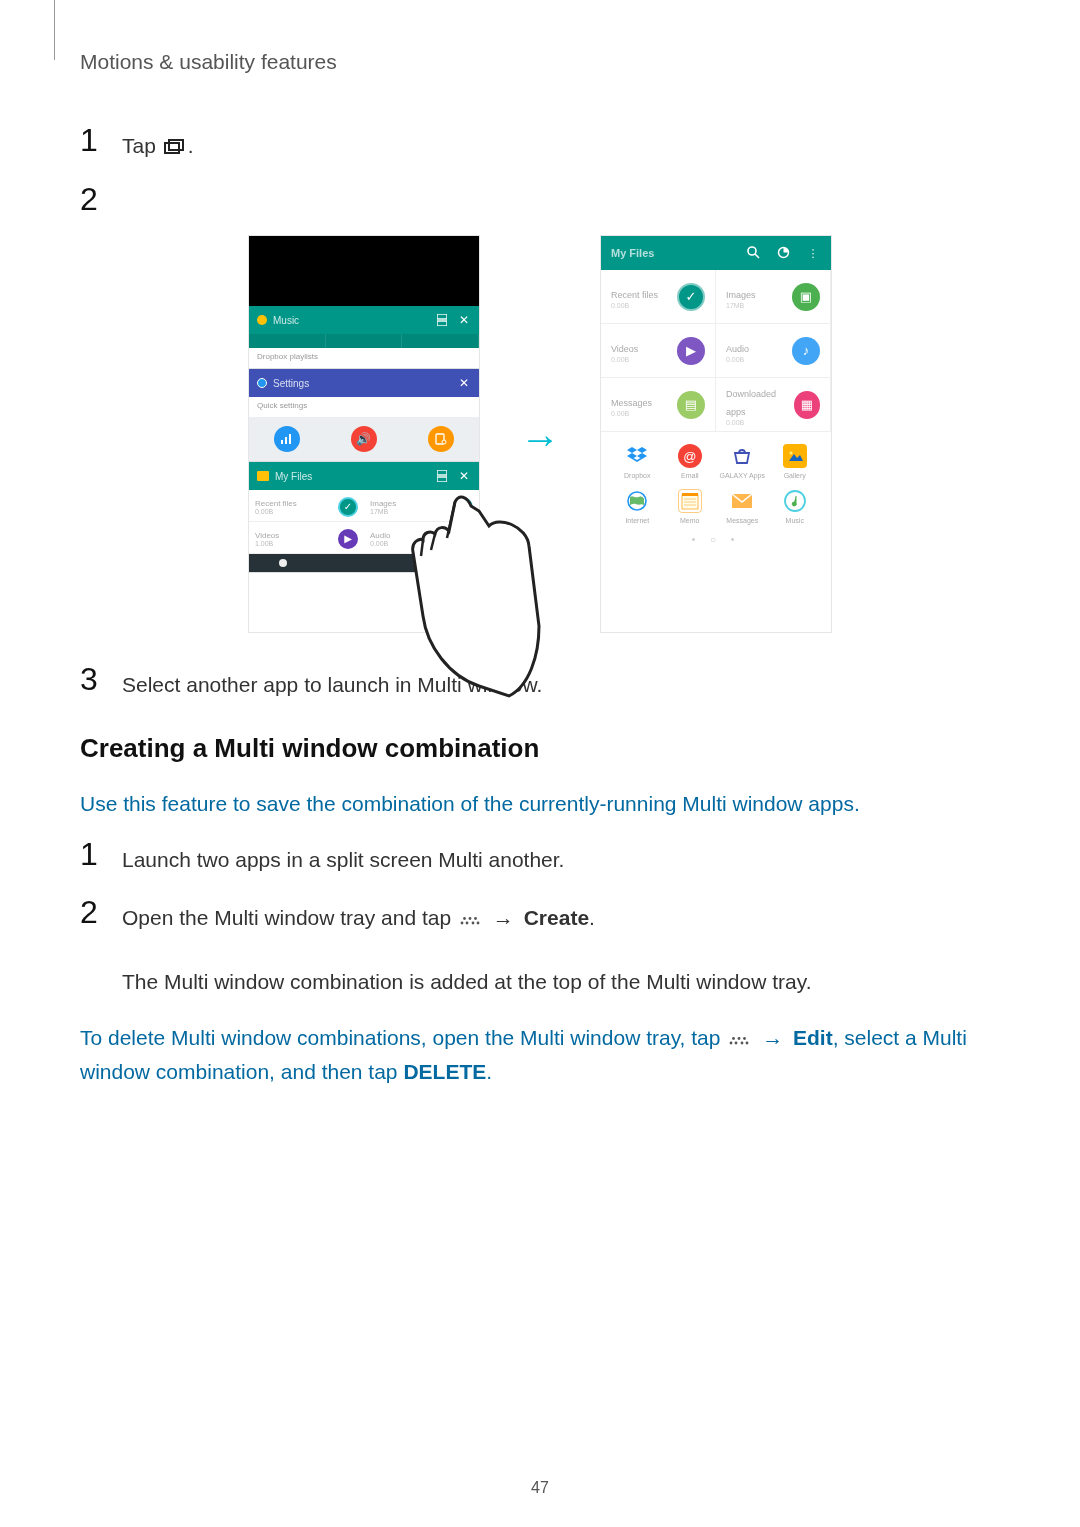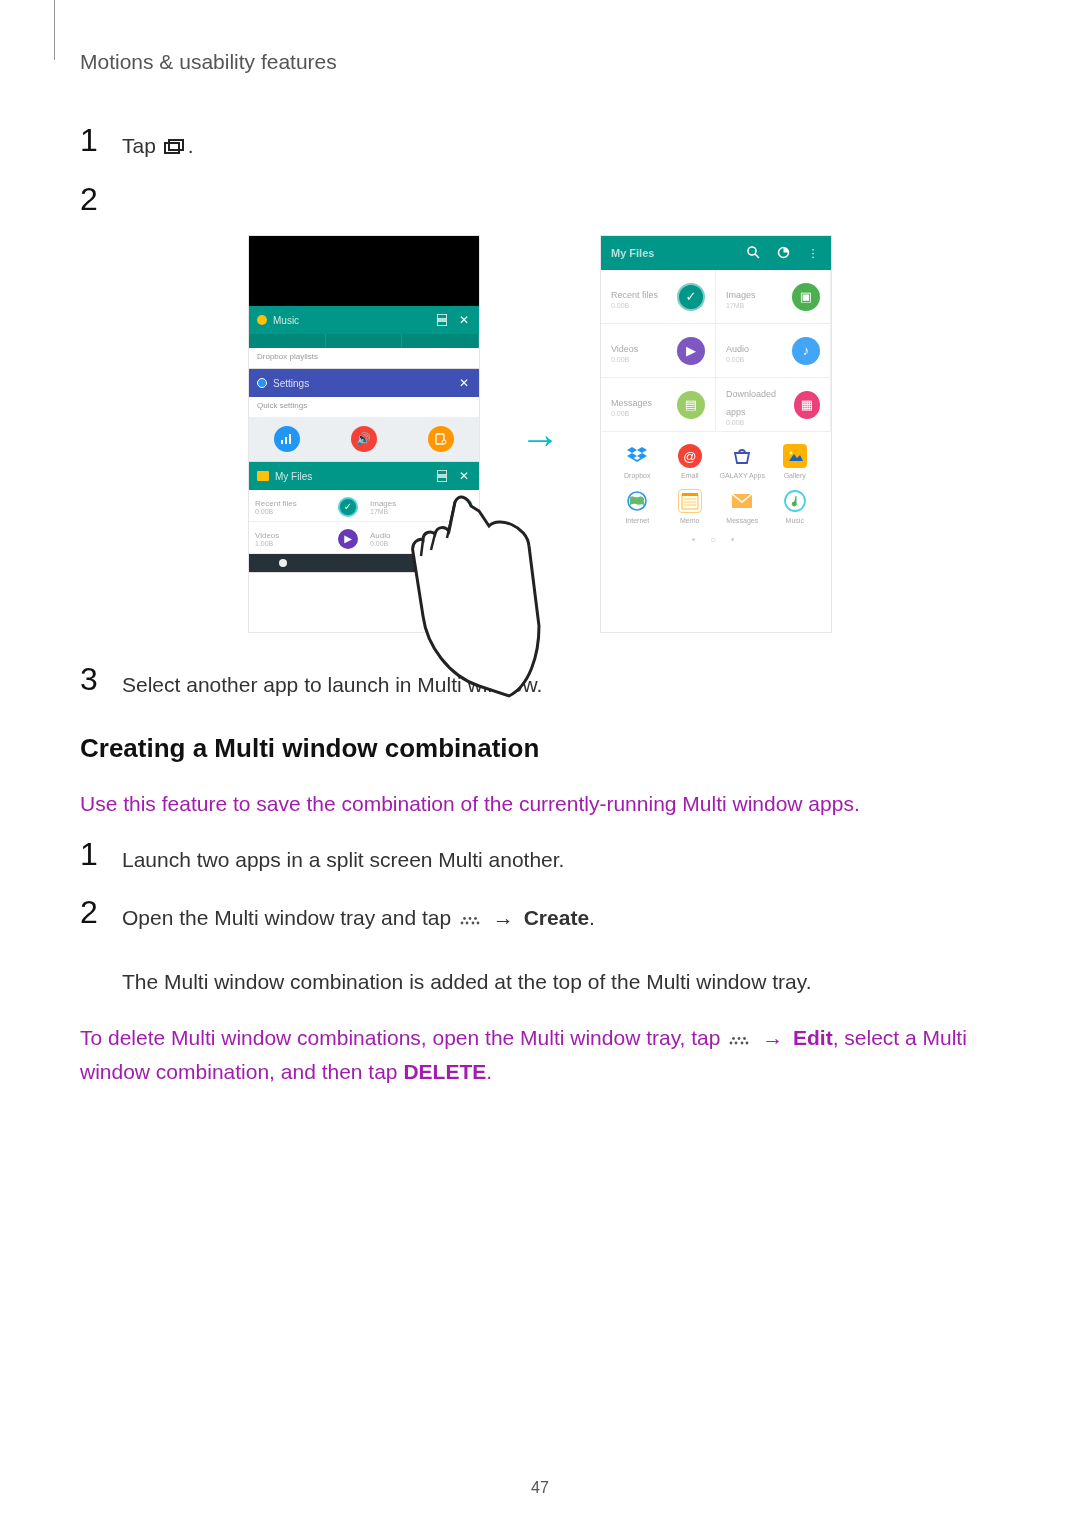--- a/index.html
+++ b/index.html
@@ -56,21 +56,21 @@
     padding-top: 6px;
     line-height: 1.5;
   }
   .inline-icon {
     display: inline-block;
     vertical-align: middle;
     margin: 0 2px;
   }
   p.body {
     font-size: 21px;
-    color: #a21caf;
+    color: #0369a1;
     line-height: 1.55;
     margin-bottom: 18px;
   }
   b { font-weight: bold; }
   .delete-bold { font-weight: bold; }
   .arrow-symbol { margin: 0 4px; }
 
   .figure-row {
     display: flex;
     align-items: center;

